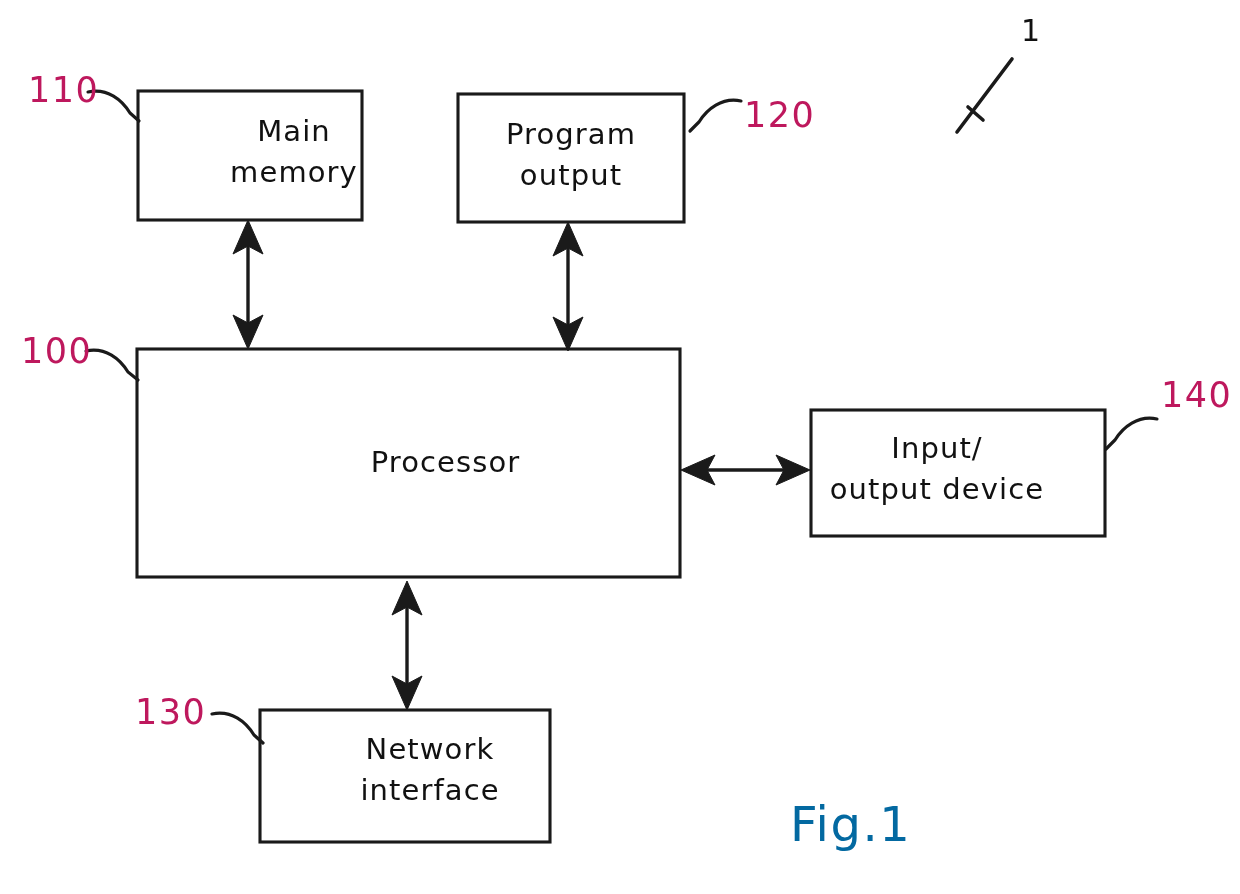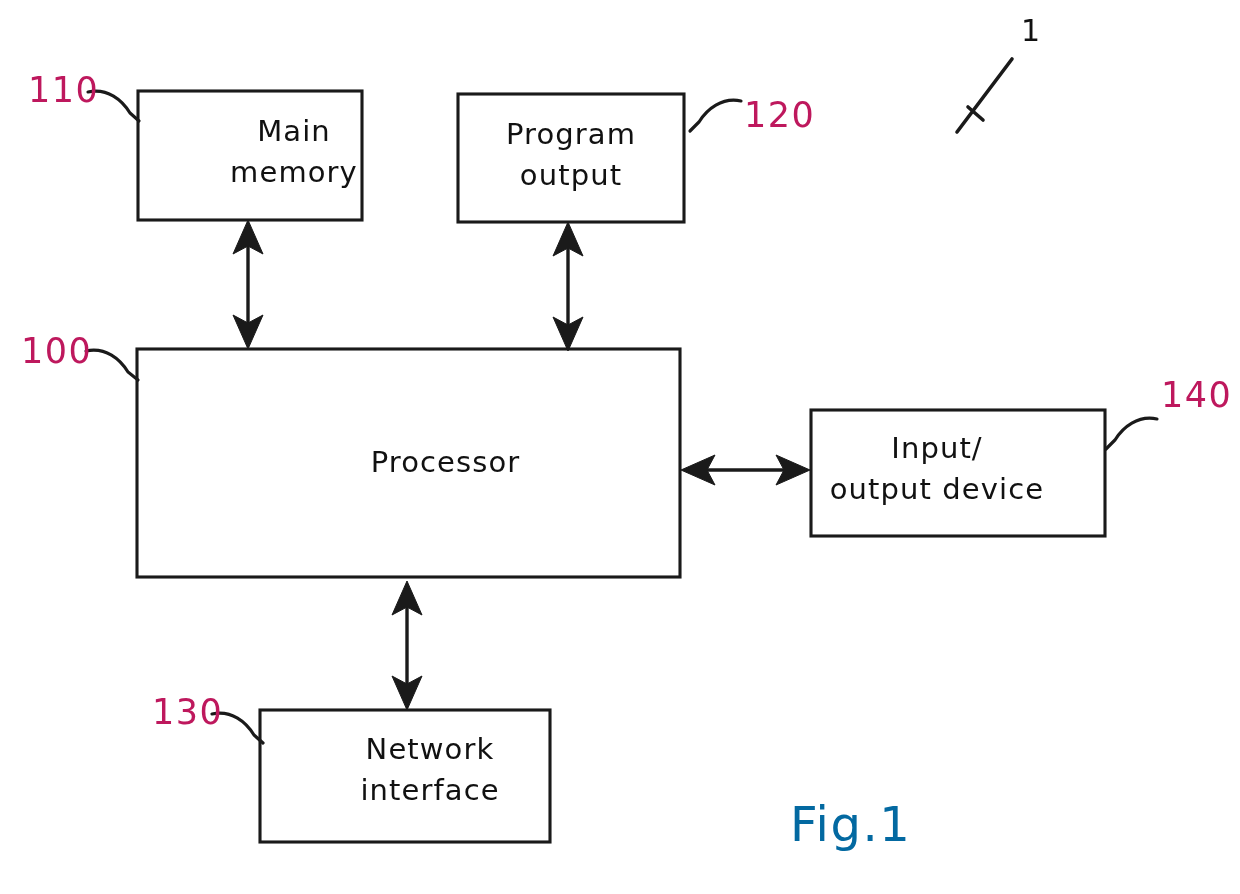--- a/index.html
+++ b/index.html
@@ -166,19 +166,19 @@
 interface</div>
 
   <div class="ref-number" style="left:28px; top:73px;">110</div>
 
   <div class="ref-number" style="left:744px; top:98px;">120</div>
 
   <div class="ref-number" style="left:21px; top:334px;">100</div>
 
   <div class="ref-number" style="left:1161px; top:378px;">140</div>
 
-  <div class="ref-number" style="left:152px; top:695px;text-align:center;">130</div>
+  <div class="ref-number" style="left:135px; top:695px;text-align:center;">130</div>
 
   <div class="system-ref" style="left:1021px; top:16px;">1</div>
 
   <div class="fig-caption" style="left:790px; top:800px;">Fig.1</div>
 
 </div>
 
 </body></html>

